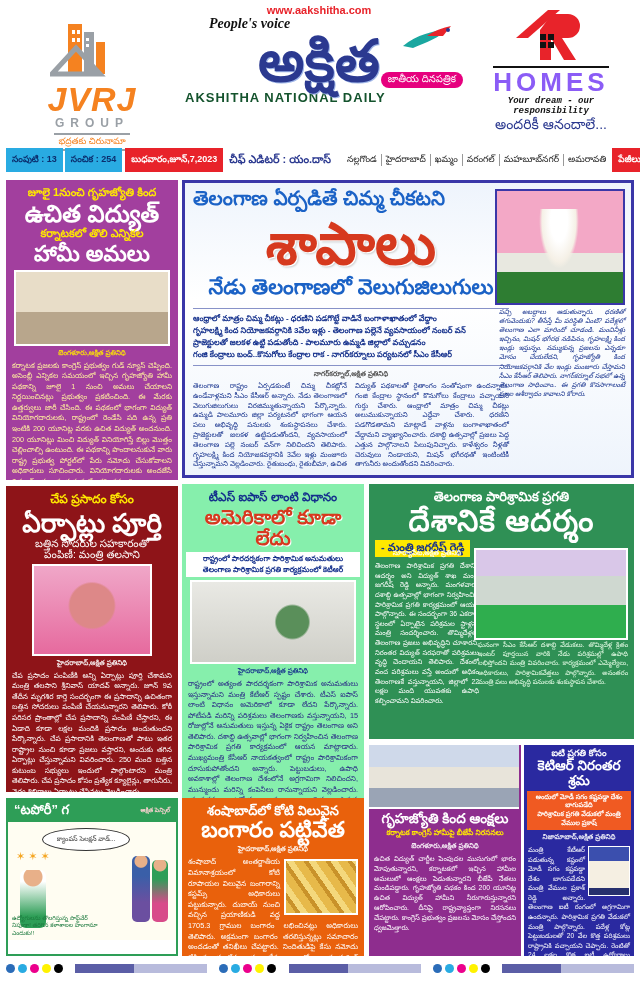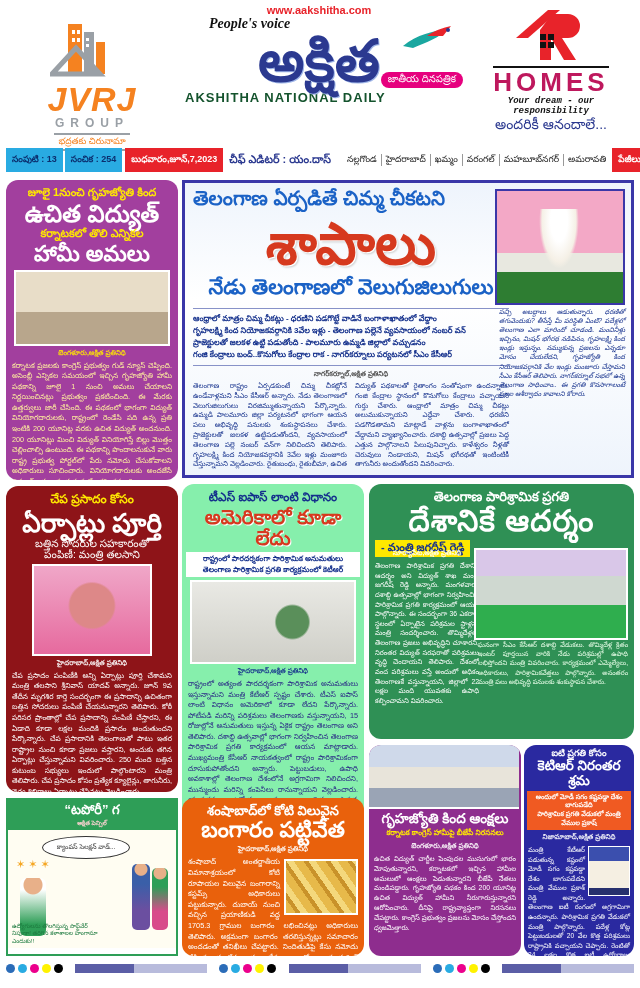--- a/index.html
+++ b/index.html
@@ -12,34 +12,34 @@
   .jvrj-name{font-size:34px;font-weight:bold;font-style:italic;color:#f58220;letter-spacing:1px;line-height:1;}
   .jvrj-group{font-size:12px;letter-spacing:6px;color:#9aa0a6;font-weight:bold;}
   .jvrj-tag{font-size:9px;color:#f58220;border-top:2px solid #9aa0a6;border-bottom:2px solid #9aa0a6;display:inline-block;padding:1px 4px;margin-top:2px;}
   .center-mast{left:179px;top:4px;width:280px;height:140px;text-align:center;}
   .site{font-size:11px;color:#e8232a;font-weight:bold;}
   .pvoice{font-size:14px;color:#111;font-family:"Liberation Serif","DejaVu Serif",serif;font-style:italic;font-weight:bold;text-align:left;margin-left:30px;}
   .biglogo{font-size:58px;line-height:1.0;font-weight:bold;color:#2b3990;text-shadow:1px 1px 0 #9fb6e8;}
   .badge{display:inline-block;background:#e6007e;color:#fff;font-size:10px;border-radius:8px;padding:1px 7px;margin-top:-6px;}
   .dailyname{font-size:13px;font-weight:bold;color:#14532d;letter-spacing:1px;text-align:left;margin-left:6px;}
   .rhomes{left:468px;top:8px;width:166px;height:132px;text-align:center;}
-  .rh-name{font-size:26px;letter-spacing:4px;color:#be185d;font-weight:bold;border-top:2px solid #111;display:inline-block;padding-top:1px;line-height:1.05;}
+  .rh-name{font-size:26px;letter-spacing:4px;color:#8b5cf6;font-weight:bold;border-top:2px solid #111;display:inline-block;padding-top:1px;line-height:1.05;}
   .rh-en{font-size:9px;font-weight:bold;font-style:italic;color:#111;font-family:Liberation Mono, monospace;}
   .rh-te{font-size:14px;color:#2b3990;font-weight:normal;}
   
   #infobar{left:6px;top:148px;width:628px;height:24px;display:flex;align-items:stretch;font-size:9px;}
   #infobar>div{display:flex;align-items:center;padding:0 6px;white-space:nowrap;}
   .ib-cyan{background:#29abe2;color:#0b2e6e;font-weight:bold;}
   .ib-red{background:#e8232a;color:#fff;font-weight:bold;}
   .ib-ed{color:#2b3990;font-weight:bold;font-size:11px;flex:0 0 auto;}
   .ib-cities{color:#222;gap:4px;flex:1;justify-content:center;}
   .ib-cities span{border-left:1px solid #999;padding-left:4px;}
   .ib-cities span:first-child{border-left:none;}
   
-  .art{overflow:hidden;box-sizing:border-box;padding:6px;color:#fff;border-radius:12px;}
+  .art{overflow:hidden;box-sizing:border-box;padding:6px;color:#fff;}
   .k-yellow{color:#ffe800;font-weight:bold;text-align:center;}
   .h-white{color:#fff;font-weight:bold;text-align:center;line-height:1.1;}
   .byline{font-size:7px;text-align:center;font-weight:bold;opacity:.9;margin:3px 0;}
   .body-sm{font-size:7.3px;line-height:1.45;text-align:justify;}
   .photo{background:#ccc;border:2px solid #fff;box-sizing:border-box;}
   
   #mainart{left:182px;top:180px;width:452px;height:298px;border:3px solid #3a37a8;background:linear-gradient(#eef4fc,#ffffff 40%,#eef4fc);box-sizing:border-box;}
   .ma-left{position:absolute;left:8px;top:4px;width:316px;}
   .ma-kicker{font-size:20px;color:#1b62c6;font-weight:bold;text-align:left;}
   .ma-head{font-size:58px;color:#d6391e;font-weight:bold;text-align:center;line-height:1.0;text-shadow:1px 1px 0 #fff,2px 2px 2px #d0d0d0;}
@@ -49,21 +49,21 @@
   .ma-byline{font-size:7px;color:#555;text-align:center;font-weight:bold;margin:2px 0;}
   .ma-body{font-size:7px;color:#14308c;line-height:1.4;text-align:justify;column-count:2;column-gap:8px;height:92px;}
   .ma-photo{position:absolute;right:6px;top:6px;width:126px;height:112px;border:2px solid #3a37a8;
     background:linear-gradient(#f3a8c6 0 55%,#e8e8e0 55% 72%,#2e7d32 72% 100%);}
   .ma-photo:before{content:"";position:absolute;left:42px;top:18px;width:40px;height:60px;background:radial-gradient(ellipse at 50% 20%,#fff 0 30%,#f5f0e6 60%,transparent 70%);}
   .ma-cap{position:absolute;right:6px;top:124px;width:126px;font-size:6.6px;color:#14308c;font-style:italic;line-height:1.38;text-align:justify;}
   
   #freepower{left:6px;top:180px;width:172px;height:300px;background:#a23f9e;}
   #fishart{left:6px;top:486px;width:172px;height:306px;background:#8e1418;}
   #cartoon{left:6px;top:798px;width:172px;height:158px;background:#fff;border:2px solid #2e9e57;box-sizing:border-box;padding:0;}
-  .cart-head{background:#2e9e57;color:#fff;font-size:13px;font-weight:bold;padding:2px 6px;display:flex;justify-content:space-between;align-items:center;flex-direction:column;}
+  .cart-head{background:#2e9e57;color:#fff;font-size:13px;font-weight:bold;padding:2px 6px;display:flex;justify-content:space-between;align-items:center;}
   .cart-head small{font-size:6px;color:#ffd3d3;}
   .cart-area{position:relative;height:118px;background:#fffdf2;}
   .bubble{position:absolute;left:34px;top:6px;width:78px;background:#fff;border:1px solid #333;border-radius:50%;font-size:6.5px;color:#333;text-align:center;padding:6px 4px;}
   .stars{position:absolute;left:8px;top:28px;color:#f5a623;font-size:11px;}
   .fig1{position:absolute;left:12px;top:48px;width:26px;height:58px;background:radial-gradient(circle at 50% 12%,#e8b089 0 9px,transparent 10px),linear-gradient(#fff 20%,#2e9e57 80%);border-radius:6px;}
   .fig2{position:absolute;right:26px;top:34px;width:18px;height:66px;background:radial-gradient(circle at 50% 8%,#e8b089 0 6px,transparent 7px),linear-gradient(#3a5fa8 30%,#6b4fa0 70%);border-radius:5px;}
   .fig3{position:absolute;right:8px;top:38px;width:16px;height:62px;background:radial-gradient(circle at 50% 8%,#e8b089 0 6px,transparent 7px),linear-gradient(#2e9e57 30%,#d84b8a 70%);border-radius:5px;}
   .cart-cap{position:absolute;left:4px;bottom:2px;width:92px;font-size:6px;color:#1d7a3f;line-height:1.3;}
   
   #tsipass{left:182px;top:484px;width:182px;height:396px;background:#86efac;}

